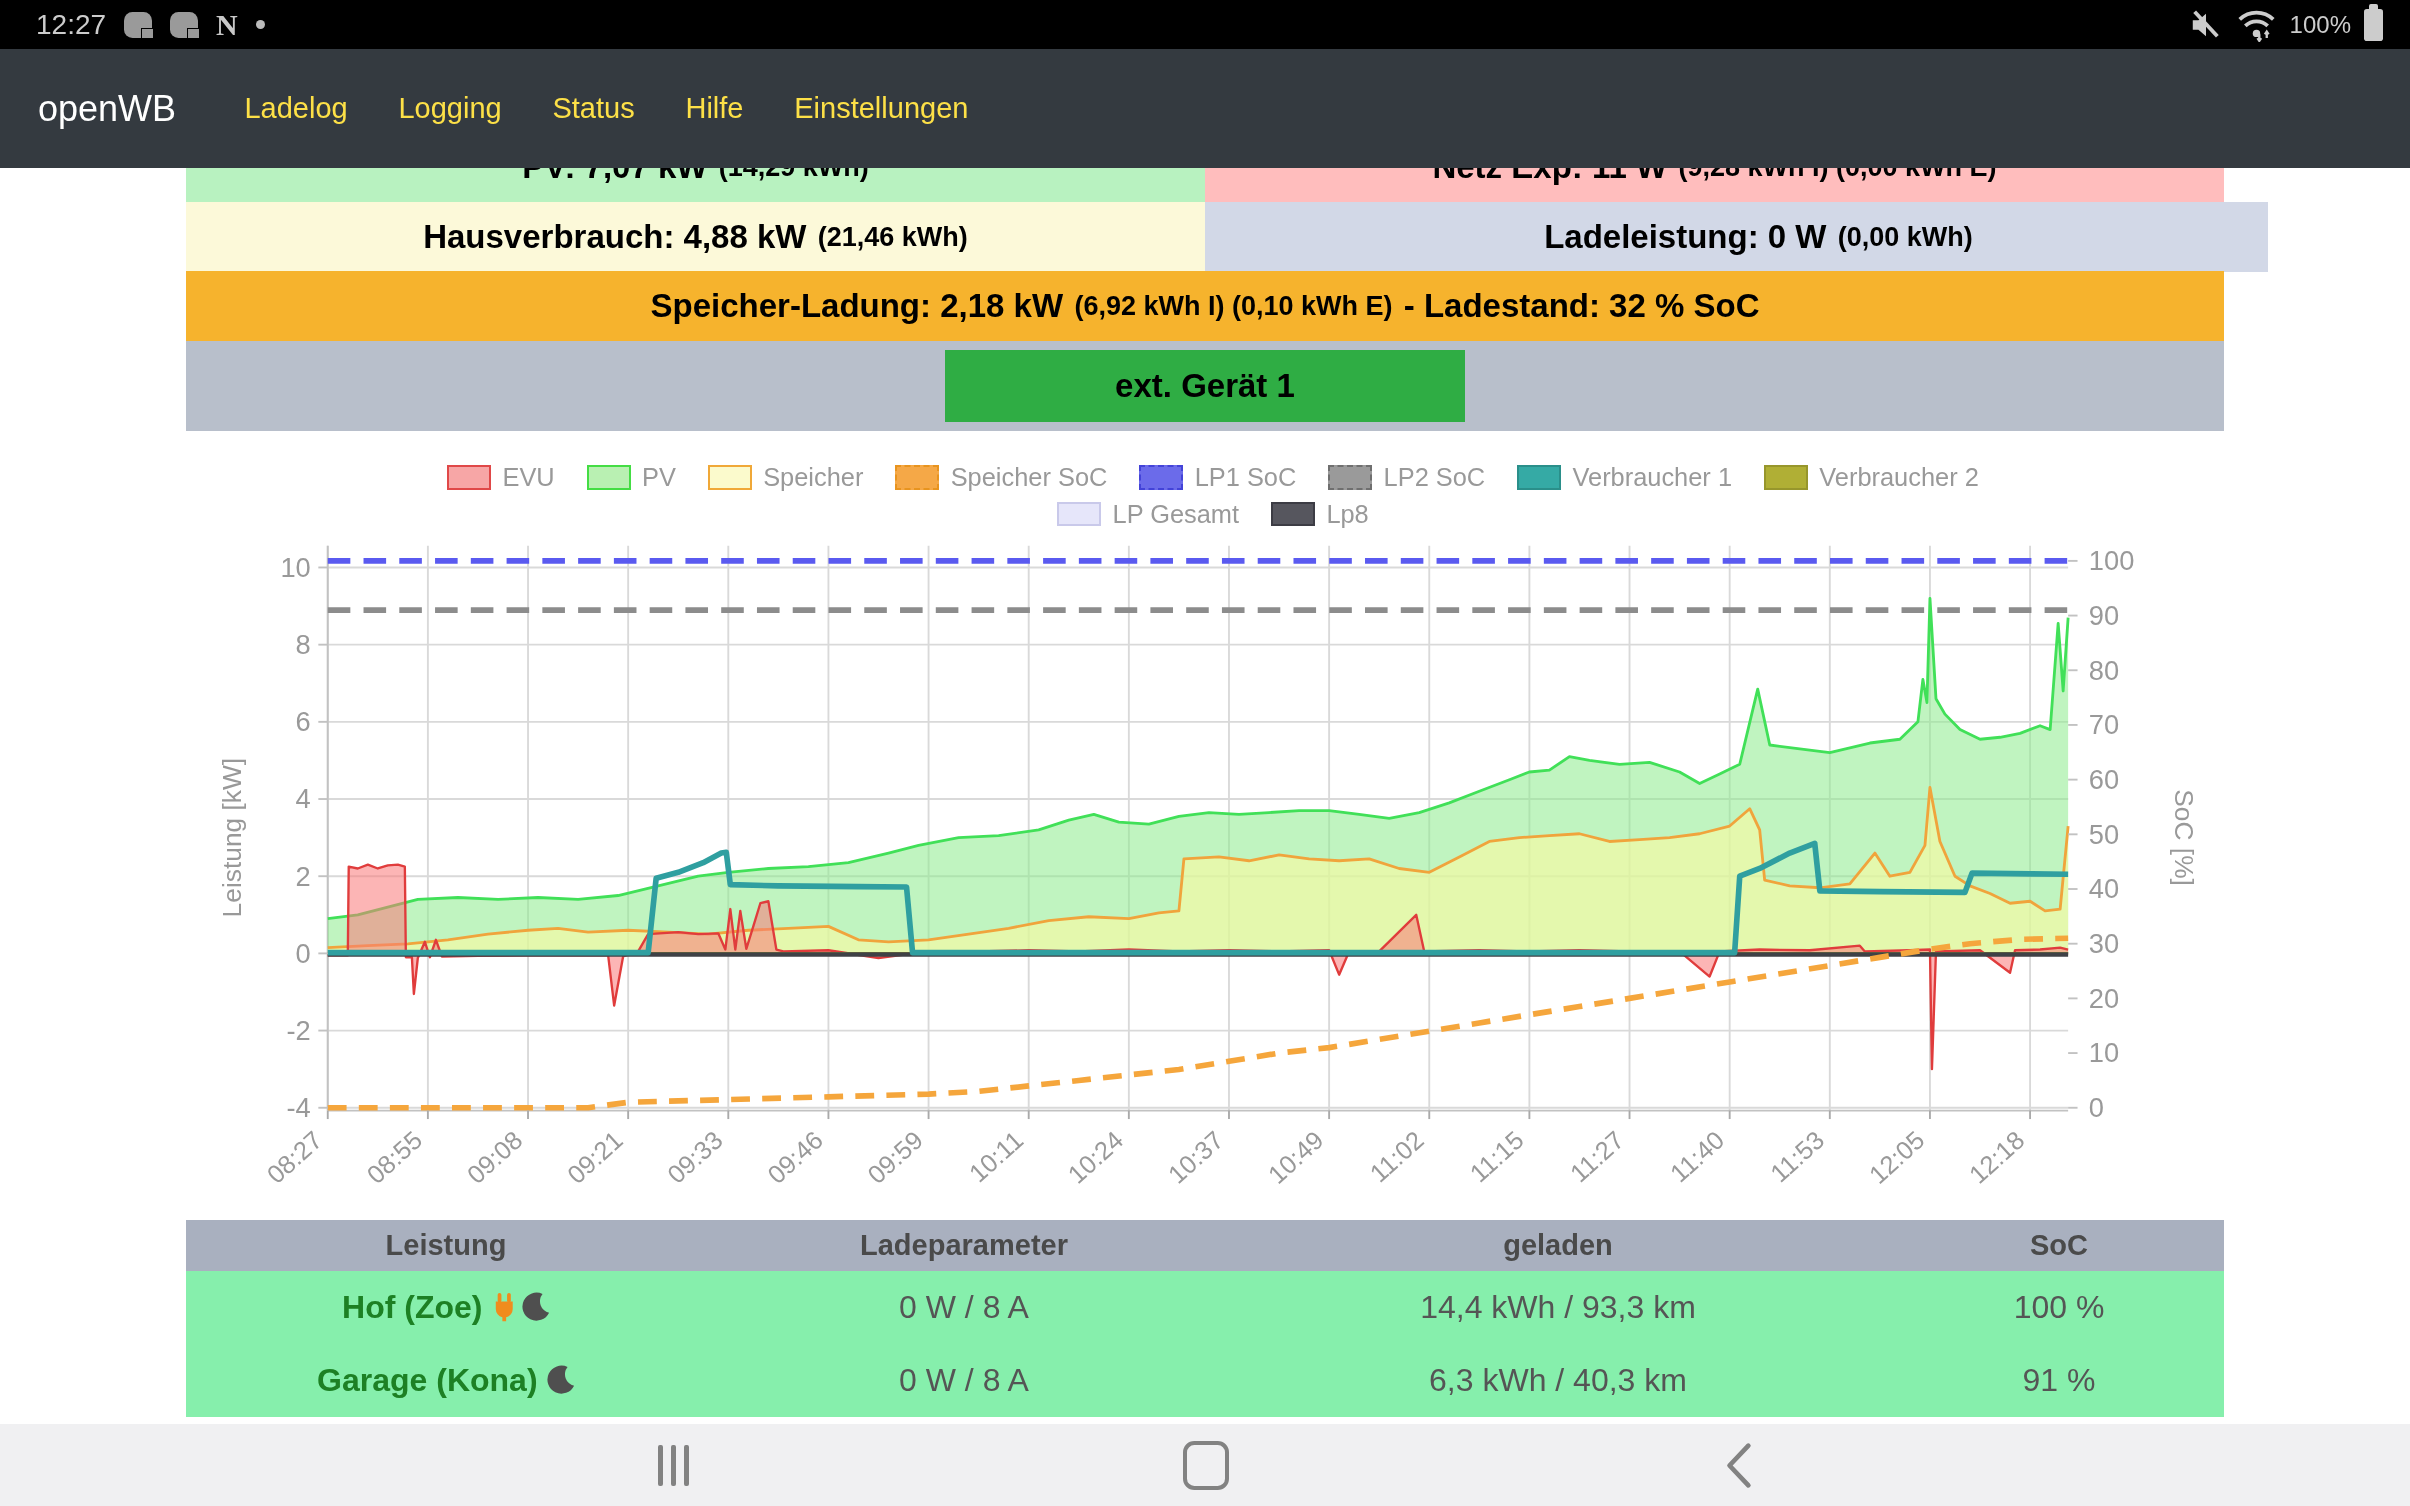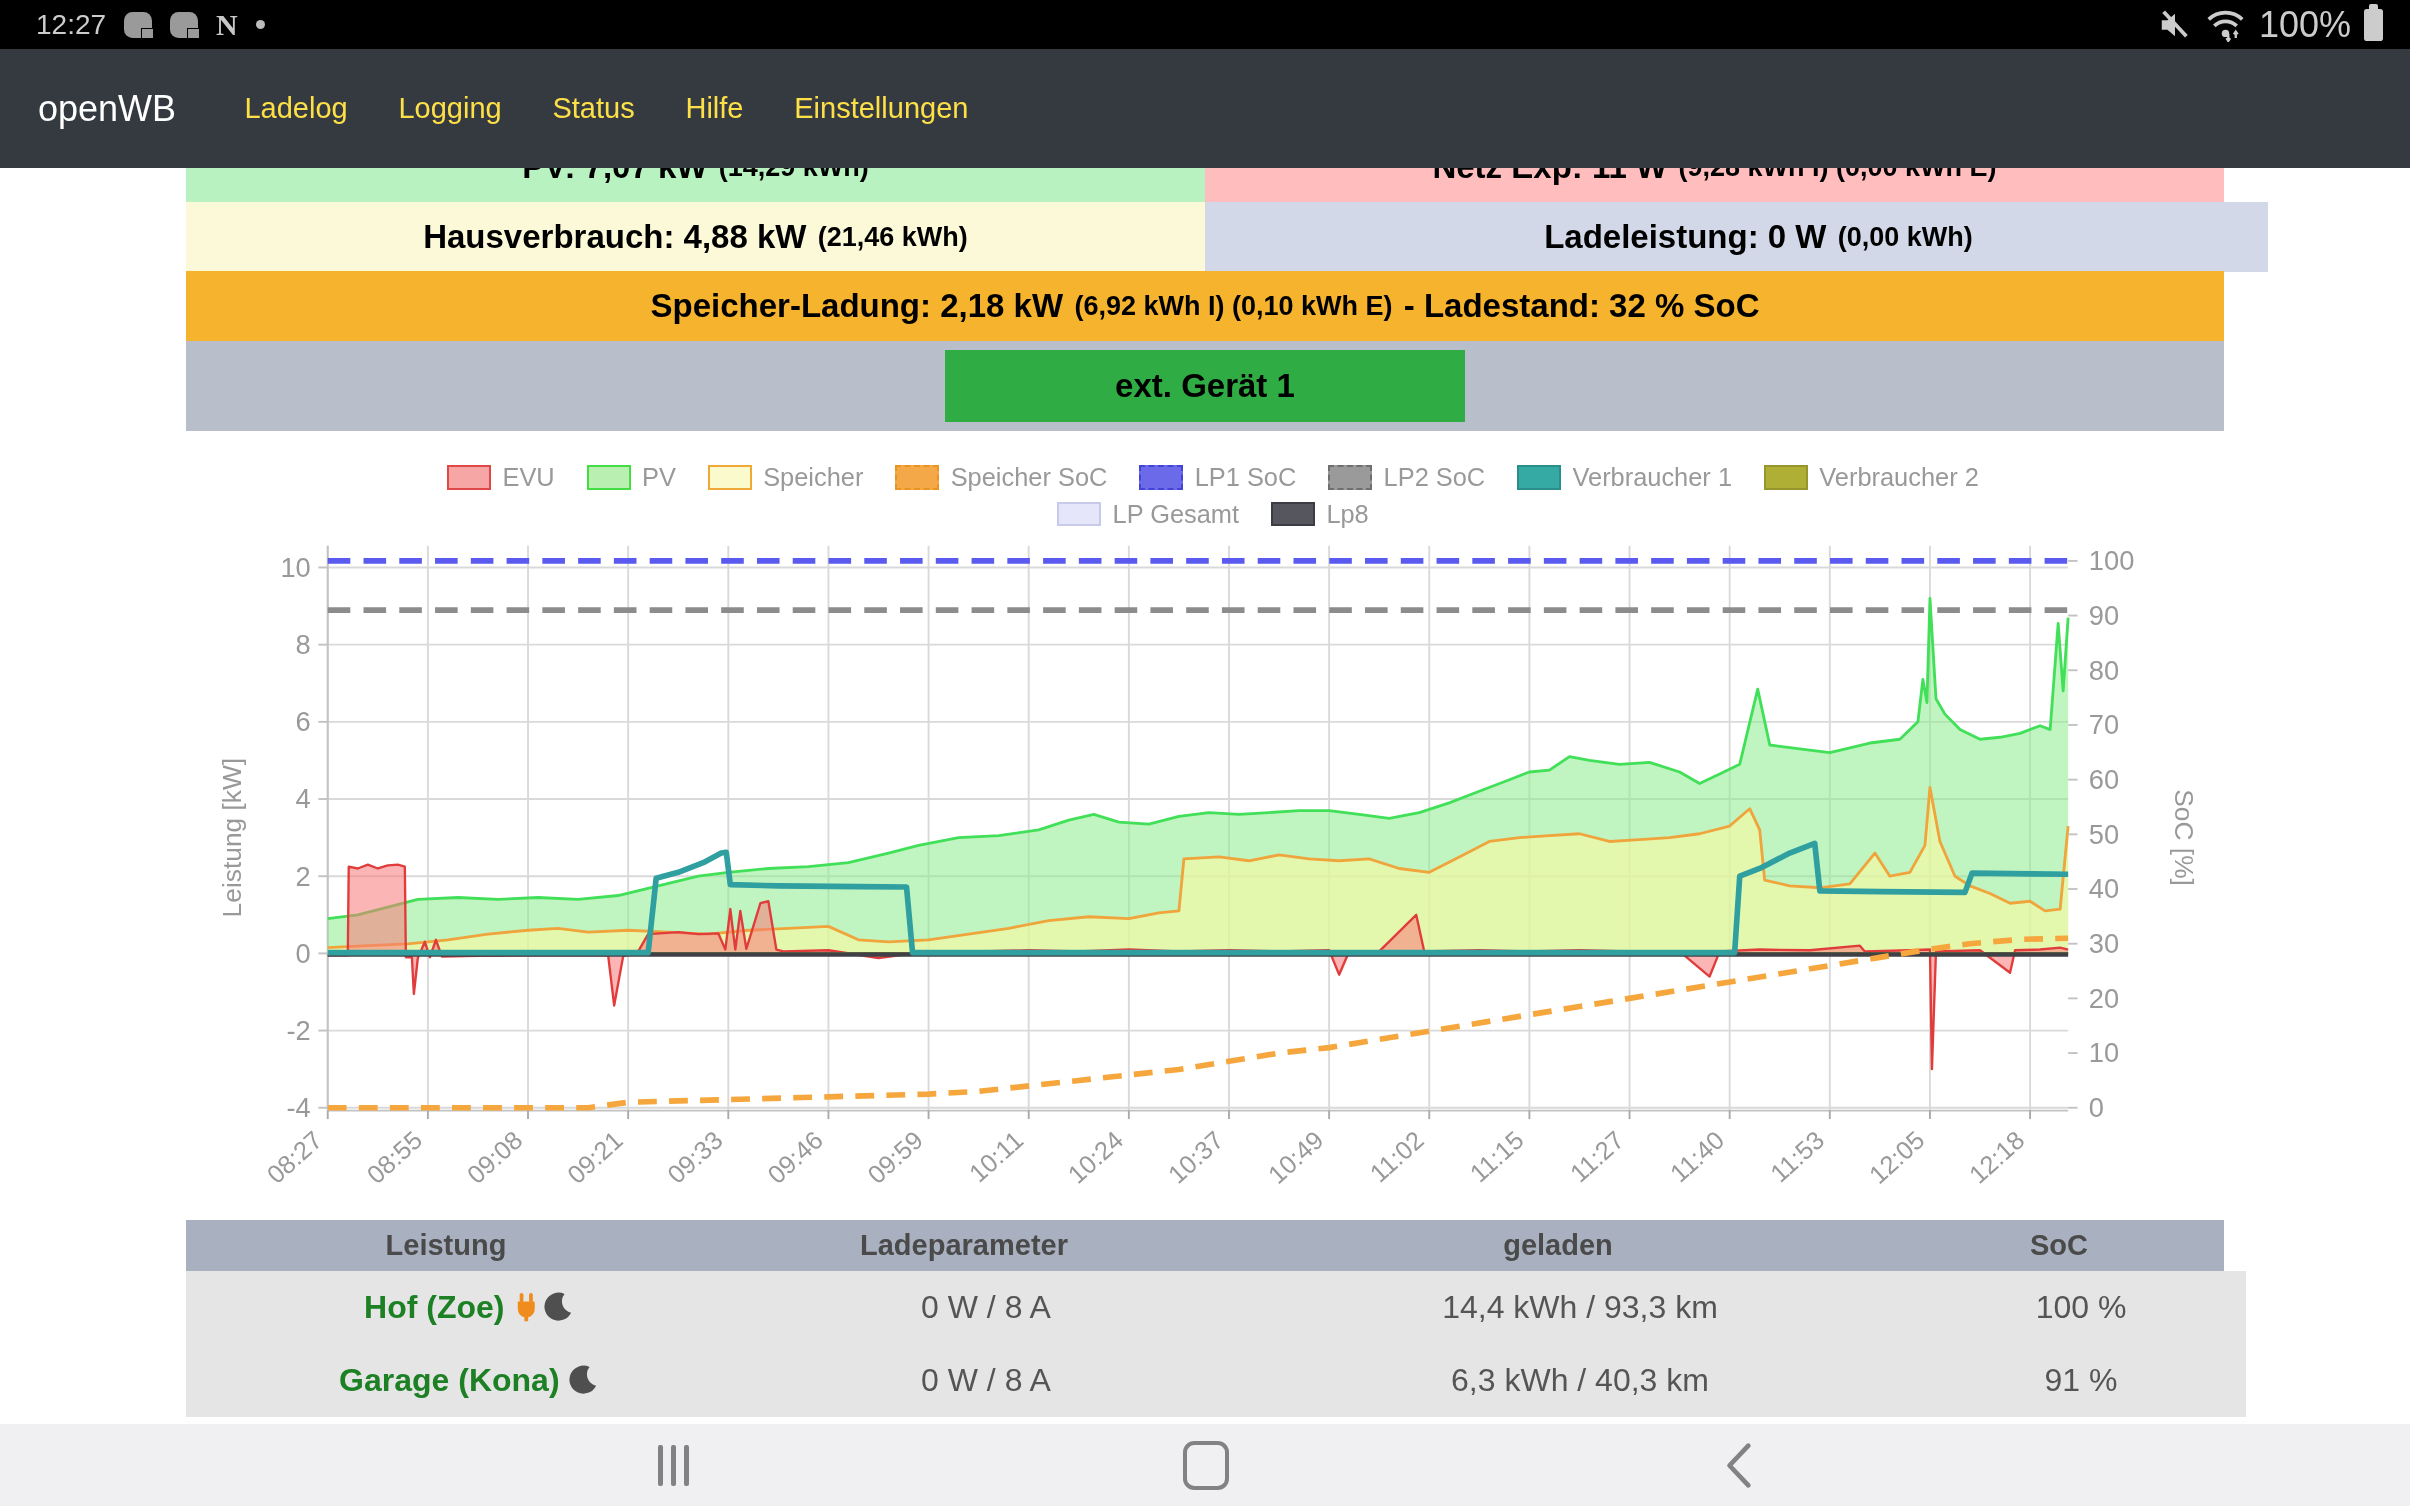--- a/index.html
+++ b/index.html
@@ -5,21 +5,21 @@
   html,body{margin:0;padding:0;background:#fff;}
   body{width:2411px;height:1507px;overflow:hidden;font-family:"Liberation Sans",sans-serif;position:relative;}
   .statusbar{position:absolute;top:0;left:0;width:2411px;height:49px;background:#000;color:#ccc;display:flex;align-items:center;justify-content:space-between;z-index:20;}
   .sb-left{display:flex;align-items:center;gap:18px;margin-left:36px;}
   .sb-right{display:flex;align-items:center;gap:13px;margin-right:28px;}
   .sb-time{font-size:28px;color:#ccc;}
   .sb-appicon{width:28px;height:26px;background:#9a9a9a;border-radius:8.5px;position:relative;}
   .sb-appicon:after{content:"";position:absolute;right:-1.9px;bottom:-1.9px;width:11.3px;height:9.4px;background:#9a9a9a;border:1.9px solid #000;}
   .sb-n{color:#c8c8c8;font-size:30px;font-weight:bold;font-family:"Liberation Serif",serif;}
   .sb-dot{width:9.4px;height:9.4px;border-radius:50%;background:#bbb;}
-  .sb-pct{font-size:36px;color:#ccc;}
+  .sb-pct{font-size:24px;color:#ccc;}
   .sb-batt{width:19px;height:32px;background:#ccc;border-radius:2.8px;position:relative;}
   .sb-batt:before{content:"";position:absolute;top:-4.7px;left:4.7px;width:9.4px;height:4.7px;background:#ccc;border-radius:1.9px 1.9px 0 0;}
   .navbar{position:absolute;top:49px;left:0;width:2411px;height:119px;background:#343a40;z-index:10;display:flex;align-items:center;}
   .brand{color:#fff;font-size:36px;margin-left:38px;margin-right:43px;}
   .nav-item{color:#fde047;font-size:29px;margin:0 25.4px;cursor:pointer;}
   .page{position:absolute;top:0;left:186px;width:2038px;height:1507px;z-index:1;}
   .tile{position:absolute;display:flex;align-items:center;justify-content:center;color:#000;white-space:nowrap;}
   .tile .main{font-size:33px;font-weight:bold;}
   .tile .paren{font-size:27px;font-weight:600;margin-left:11.3px;}
   .tile .suffix{font-size:33px;font-weight:bold;margin-left:11.3px;}
@@ -27,21 +27,21 @@
   .ext-btn{width:520px;height:72px;background:#2fad44;border:none;color:#000000;font-size:33px;font-weight:bold;font-family:"Liberation Sans",sans-serif;cursor:pointer;}
   .chartcard{position:absolute;top:431px;left:0;width:2038px;height:785px;background:#fff;}
   .legend{position:absolute;top:32px;left:8px;width:2038px;display:flex;flex-direction:column;align-items:center;gap:7.5px;}
   .legend-row{display:flex;align-items:center;justify-content:center;gap:32px;}
   .legend-item{display:flex;align-items:center;gap:11.3px;cursor:pointer;}
   .legend-swatch{width:44px;height:24.5px;box-sizing:border-box;}
   .legend-label{font-size:25.4px;color:#999;}
   .table{position:absolute;top:1220px;left:0;width:2038px;}
   .trow{display:flex;width:2038px;}
   .trow.head{height:51px;background:#a9b0bf;}
-  .trow.body{height:73px;background:#e5e5e5;padding-left:22px;}
+  .trow.body{height:73px;background:#86efac;}
   .tcell{display:flex;align-items:center;justify-content:center;}
   .c1{width:520px;} .c2{width:516px;} .c3{width:672px;} .c4{width:330px;}
   .th{font-size:29px;font-weight:bold;color:#4a4a4a;}
   .td{font-size:32px;color:#555;}
   .cp-name{font-size:32px;font-weight:bold;color:#1d8024;}
   .icon-gap{display:inline-flex;align-items:center;gap:5.6px;margin-left:9.4px;}
   .androidnav{position:absolute;top:1424px;left:0;width:2411px;height:83px;background:#f0f0f2;display:flex;align-items:center;z-index:20;}
   .an-btn{position:absolute;top:0;height:83px;width:151px;display:flex;align-items:center;justify-content:center;cursor:pointer;}
   .an-recents{left:598px;} .an-home{left:1130px;} .an-back{left:1662px;}
   .an-bars{display:flex;gap:8.5px;}

